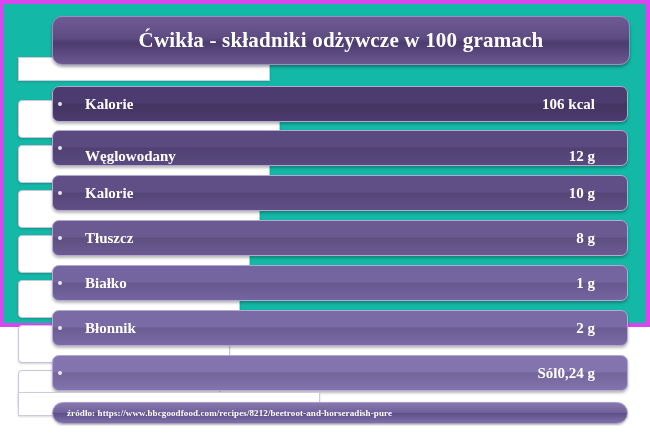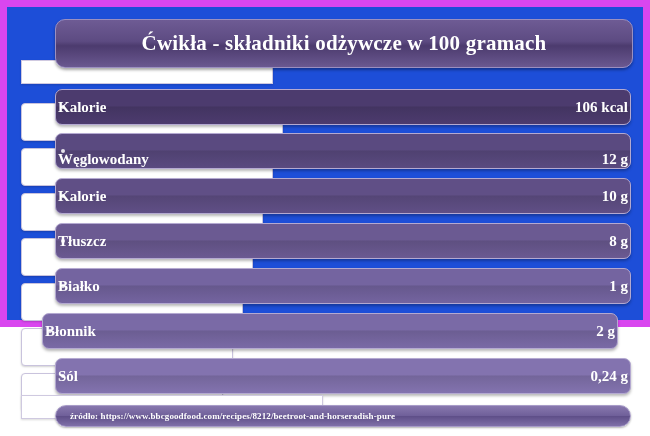--- a/index.html
+++ b/index.html
@@ -12,22 +12,22 @@
     background: #ffffff;
     font-family: "Liberation Serif", serif;
     overflow: hidden;
   }
 
   .infographic {
     position: relative;
     width: 650px;
     height: 327px;
     box-sizing: border-box;
-    border: 7px solid #d946ef;
-    background: #1d4ed8;
+    border: 4px solid #d946ef;
+    background: #14b8a6;
   }
 
   
   .title-bar {
     position: absolute;
     left: 48px;
     top: 12px;
     width: 576px;
     height: 47px;
     border-radius: 10px;
@@ -58,21 +58,21 @@
 
   .row {
     position: absolute;
     height: 36px;
     border-radius: 7px;
     border: 1px solid #b4a9d1;
     box-shadow: 0 2px 3px rgba(0,0,0,0.28);
     display: flex;
     align-items: center;
     justify-content: space-between;
-    padding: 0 2px;
+    padding: 0 32px;
     box-sizing: border-box;
     color: #ffffff;
     font-size: 15px;
     font-weight: bold;
   }
   .row .label { white-space: nowrap; }
   .row .value { white-space: nowrap; }
 
   .row .bullet {
     position: absolute;
@@ -169,26 +169,26 @@
       <div class="row" style="left: 48px; top: 216px; width: 576px; background: linear-gradient(rgb(107, 90, 146) 0%, rgb(107, 90, 146) 48%, rgba(0, 0, 0, 0.12) 49%, rgb(107, 90, 146) 100%) rgb(107, 90, 146); gap: 48px;">
         <span class="bullet"></span>
         <span class="label">Tłuszcz</span>
         <span class="value">8 g</span>
       </div>
       <div class="row" style="left: 48px; top: 261px; width: 576px; background: linear-gradient(rgb(116, 100, 160) 0%, rgb(116, 100, 160) 48%, rgba(0, 0, 0, 0.12) 49%, rgb(116, 100, 160) 100%) rgb(116, 100, 160);">
         <span class="bullet"></span>
         <span class="label">Białko</span>
         <span class="value">1 g</span>
       </div>
-      <div class="row" style="left: 35px; top: 306px; width: 576px; background: linear-gradient(rgb(122, 106, 166) 0%, rgb(122, 106, 166) 48%, rgba(0, 0, 0, 0.12) 49%, rgb(122, 106, 166) 100%) rgb(122, 106, 166);">
+      <div class="row" style="left: 48px; top: 306px; width: 576px; background: linear-gradient(rgb(122, 106, 166) 0%, rgb(122, 106, 166) 48%, rgba(0, 0, 0, 0.12) 49%, rgb(122, 106, 166) 100%) rgb(122, 106, 166);">
         <span class="bullet"></span>
         <span class="label">Błonnik</span>
         <span class="value">2 g</span>
       </div>
-      <div class="row" style="left: 48px; top: 351px; width: 576px; background: linear-gradient(rgb(131, 115, 175) 0%, rgb(131, 115, 175) 48%, rgba(0, 0, 0, 0.12) 49%, rgb(131, 115, 175) 100%) rgb(131, 115, 175);">
+      <div class="row" style="left: 48px; top: 351px; width: 576px; background: linear-gradient(rgb(131, 115, 175) 0%, rgb(131, 115, 175) 48%, rgba(0, 0, 0, 0.12) 49%, rgb(131, 115, 175) 100%) rgb(131, 115, 175); justify-content: flex-end;">
         <span class="bullet"></span>
         <span class="label">Sól</span>
         <span class="value">0,24 g</span>
       </div>
     </div>
 
   <div class="back-plate-source"></div>
 
   <div class="source-bar">
     <span class="source-text">źródło: https://www.bbcgoodfood.com/recipes/8212/beetroot-and-horseradish-pure</span>

